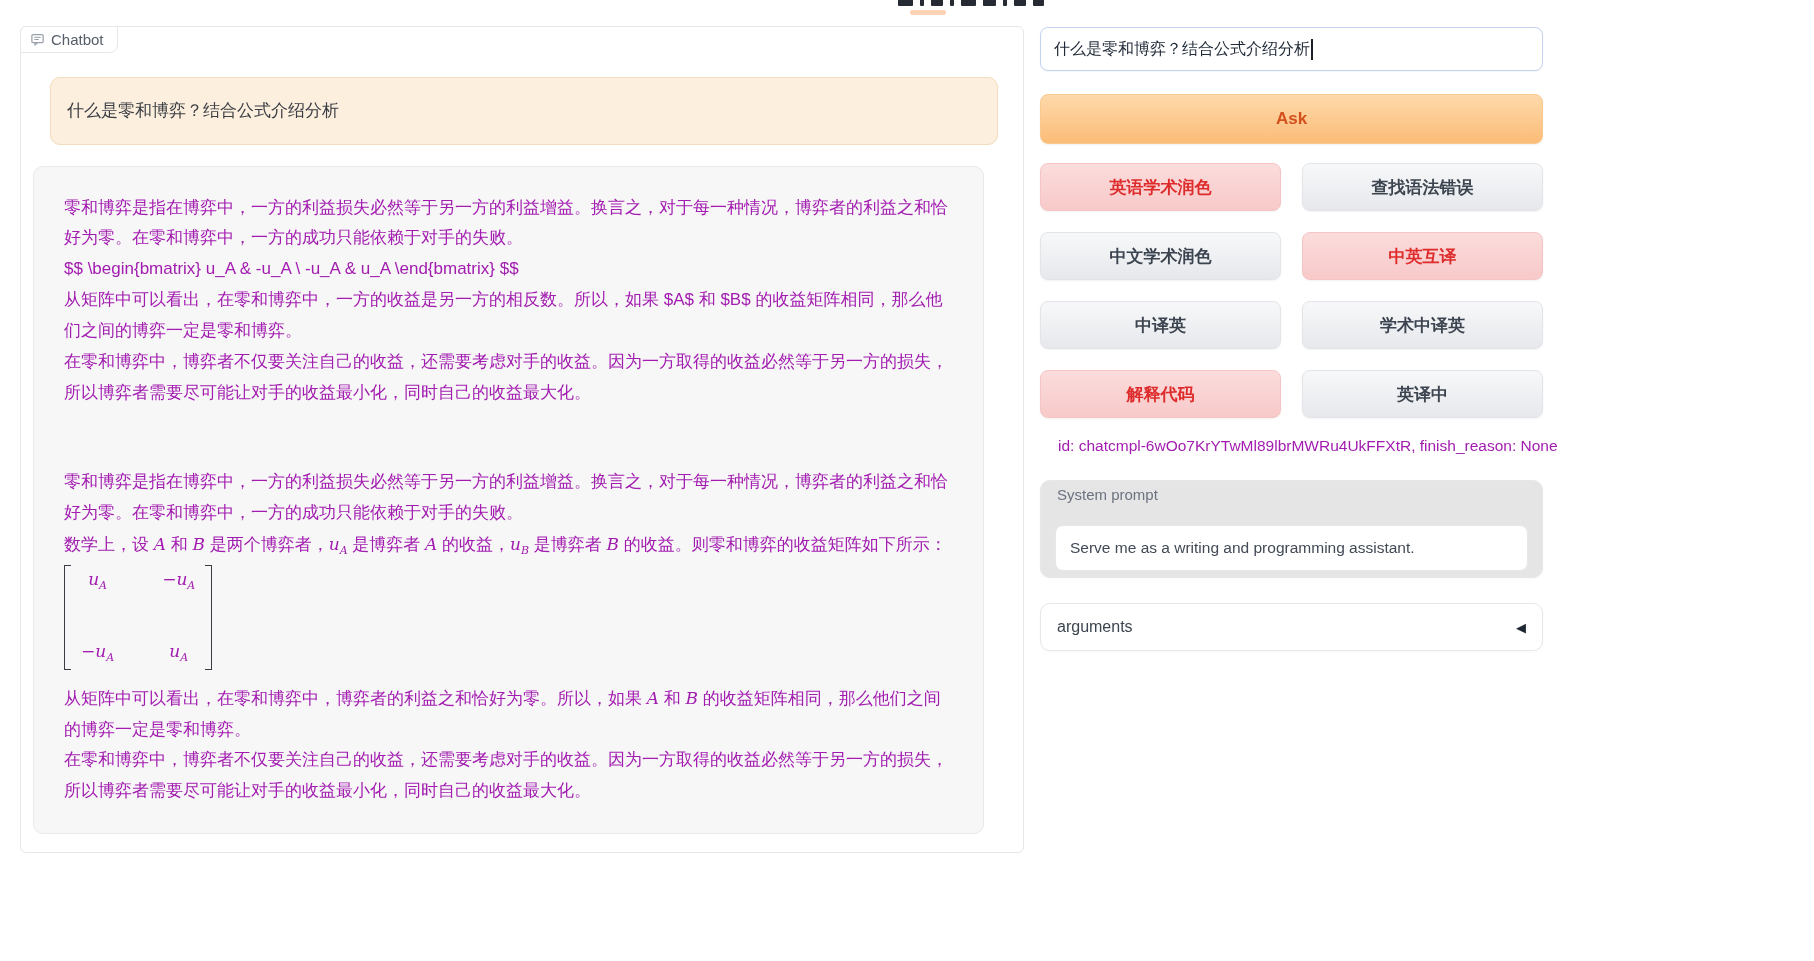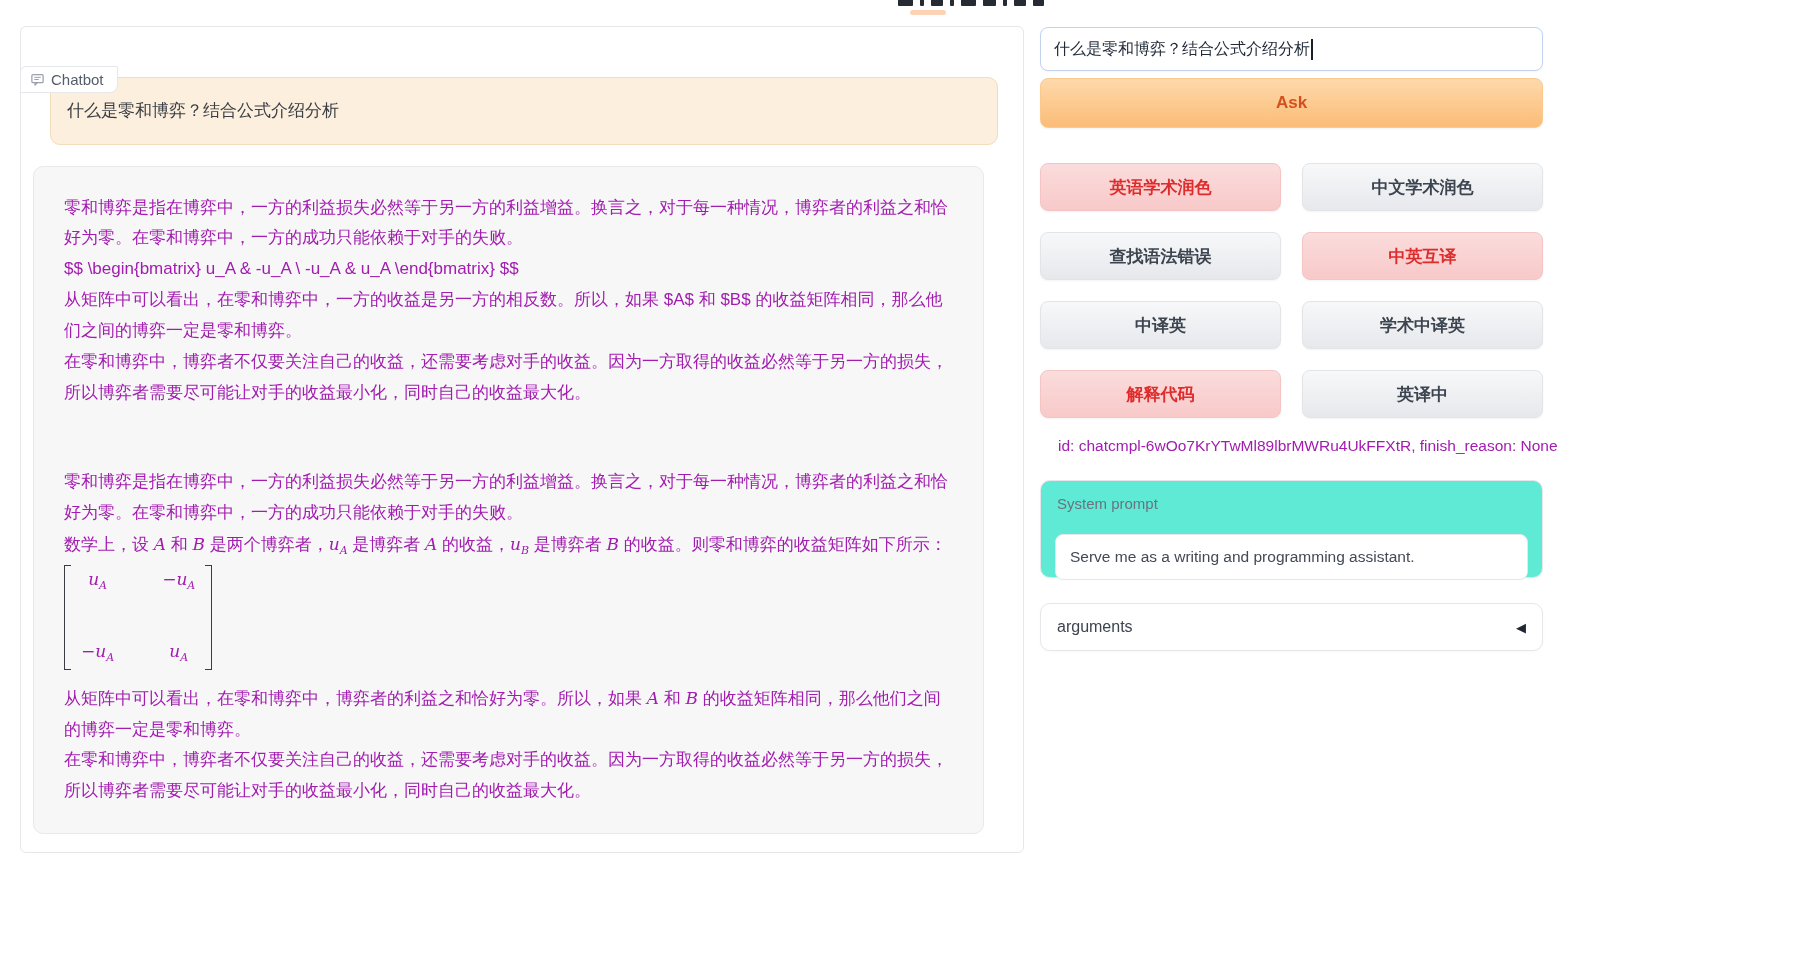--- a/index.html
+++ b/index.html
@@ -17,21 +17,21 @@
 
   
   .chat-panel {
     position:absolute; left:20px; top:26px; width:1004px; min-height:794px;
     background:#fff; border:1px solid #e5e7eb; border-radius:6px;
   }
   .chatbot-label {
     position:absolute; left:-1px; top:-1px; z-index:2;
     display:flex; align-items:center; gap:6px;
     background:#fff; border:1px solid #e5e7eb; border-radius:6px 0 8px 0;
-    padding:4px 13px 4px 9px; font-size:15px; color:#555d68;margin-top:40px;
+    padding:4px 13px 4px 9px; font-size:15px; color:#555d68;
   }
   .chat-scroll { padding:40px 13px 18px 12px; }
   .user-bubble {
     margin:10px 12px 0 17px;
     background:#fcefde; border:1px solid #f3dcbc; border-radius:10px;
     padding:20px 16px; font-size:17px; color:#3a3e44; line-height:1.5;
   }
   .bot-bubble {
     margin:21px 26px 0 0;
     background:#f7f7f8; border:1px solid #e7e9ec; border-radius:10px;
@@ -56,42 +56,42 @@
   
   .controls { position:absolute; left:1040px; top:0; width:503px; }
   .query-input {
     position:absolute; top:27px; left:0; width:503px; height:44px;
     background:#fff; border:1px solid #c3d2ee; border-radius:8px;
     display:flex; align-items:center; padding:0 13px; font-size:16px; color:#1f2937;
     box-shadow:0 1px 2px rgba(80,110,180,.06);
   }
   .caret { display:inline-block; width:1.5px; height:21px; background:#1b1f27; margin-left:1px; }
   .ask-btn {
-    position:absolute; top:78px; left:0; width:503px; height:50px;
+    position:absolute; top:94px; left:0; width:503px; height:50px;
     background:linear-gradient(180deg,#fed9ab 0%,#fbbc77 100%);
     border:1px solid #f9c98e; border-radius:8px;
     display:flex; align-items:center; justify-content:center;
     font-size:17px; font-weight:700; color:#d4511e; cursor:pointer;
     box-shadow:0 1px 2px rgba(0,0,0,.05);
   }
   .btn-grid {
     position:absolute; top:163px; left:0; width:503px;
     display:grid; grid-template-columns:1fr 1fr; column-gap:16px; row-gap:19px;gap:21px;
   }
   .fn-btn {
     height:48px; border-radius:8px; display:flex; align-items:center; justify-content:center;
     font-size:17px; font-weight:700; cursor:pointer;
     box-shadow:0 1px 2px rgba(0,0,0,.05);
   }
   .fn-btn.gray { background:linear-gradient(180deg,#f7f8f9 0%,#e6e8ec 100%); border:1px solid #e2e4e8; color:#3c4450; }
   .fn-btn.red  { background:linear-gradient(180deg,#fbdcdc 0%,#f8c9c9 100%); border:1px solid #f5c4c4; color:#de2b2b; }
   .status-line { position:absolute; top:437px; left:18px; width:503px; font-size:15.5px; color:#a21caf; }
   .sys-group {
     position:absolute; top:480px; left:0; width:503px; height:98px;
-    background:#5eead4; border:1px solid #e5e7eb; border-radius:10px; padding:13px 14px;
+    background:#e5e5e5; border:1px solid #e5e7eb; border-radius:10px; padding:4px 14px;
     box-shadow:0 1px 3px rgba(0,0,0,.03);
   }
   .sys-label { font-size:15px; color:#6b7280; margin:1px 0 9px 2px; }
   .sys-input {
     width:100%; height:46px; background:#fff; border:1px solid #e5e7eb; border-radius:8px;
     padding:0 14px; font-size:15.5px; color:#424a56; font-family:"Liberation Sans",sans-serif;
     outline:none;
     margin-top:13px;
   }
   .acc-group {
@@ -173,22 +173,22 @@
     <span>什么是零和博弈？结合公式介绍分析</span>
     <span class="caret"></span>
   </div>
 
   <div class="ask-btn" role="button">
     <span>Ask</span>
   </div>
 
   <div class="btn-grid">
     <div class="fn-btn red" role="button">英语学术润色</div>
+    <div class="fn-btn gray" role="button">查找语法错误</div>
     <div class="fn-btn gray" role="button">中文学术润色</div>
-    <div class="fn-btn gray" role="button">查找语法错误</div>
     <div class="fn-btn red" role="button">中英互译</div>
     <div class="fn-btn gray" role="button">中译英</div>
     <div class="fn-btn gray" role="button">学术中译英</div>
     <div class="fn-btn red" role="button">解释代码</div>
     <div class="fn-btn gray" role="button">英译中</div>
   </div>
 
   <div class="status-line">id: chatcmpl-6wOo7KrYTwMl89lbrMWRu4UkFFXtR, finish_reason: None</div>
 
   <div class="sys-group">

